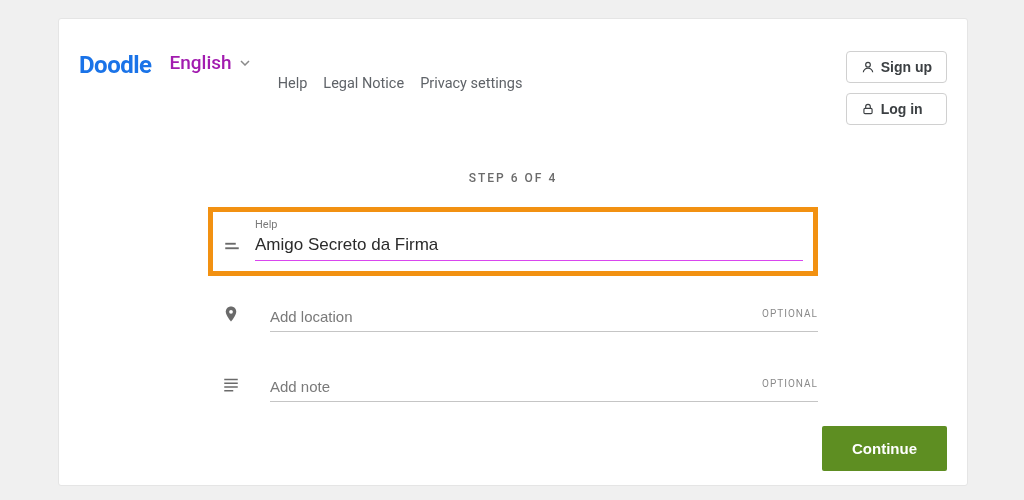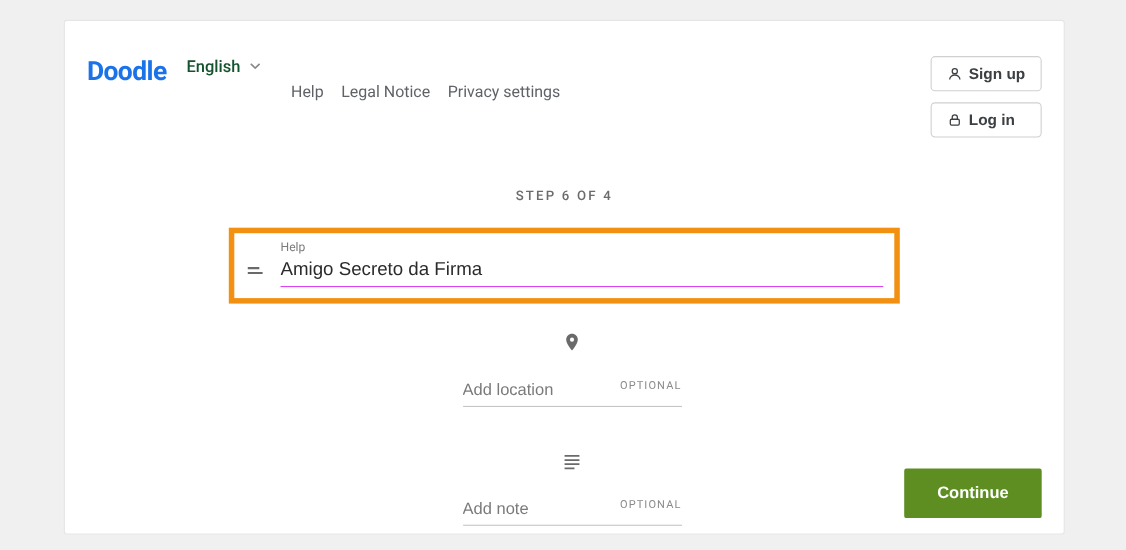--- a/index.html
+++ b/index.html
@@ -29,22 +29,22 @@
     .logo {
       font-size: 24px;
       font-weight: 700;
       color: #1a73e8;
       letter-spacing: -0.5px;
     }
     .lang-select {
       display: flex;
       align-items: center;
       gap: 8px;
-      color: #14532d;
-      font-size: 15px;
+      color: #a21caf;
+      font-size: 19px;
       font-weight: 500;
       cursor: pointer;
     }
     .chevron-down {
       width: 10px;
       height: 6px;
     }
     .nav-links {
       display: flex;
       gap: 16px;
@@ -137,25 +137,24 @@
       padding: 2px 0 5px 0;
       color: #2b2b2b;
       outline: none;
       background: transparent;
     }
     .field-input::placeholder { color: #8a8a8a; }
 
     .opt-row {
       display: flex;
       align-items: center;
-      gap: 14px;
+      gap: 30px;
       padding: 0 0 0 14px;
       margin-bottom: 40px;
       position: relative;
-      flex-direction: column;
     }
     .opt-input-wrap {
       flex: 1;
       position: relative;
     }
     .opt-input {
       width: 100%;
       border: none;
       border-bottom: 1px solid #c5c5c5;
       font-size: 15px;

